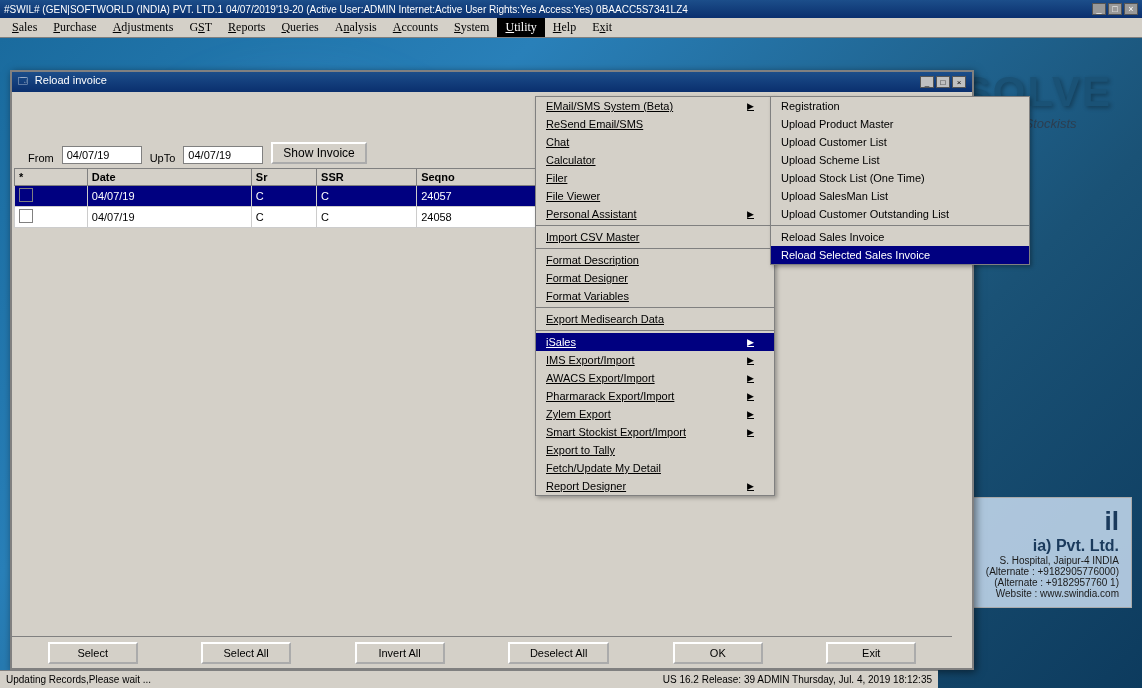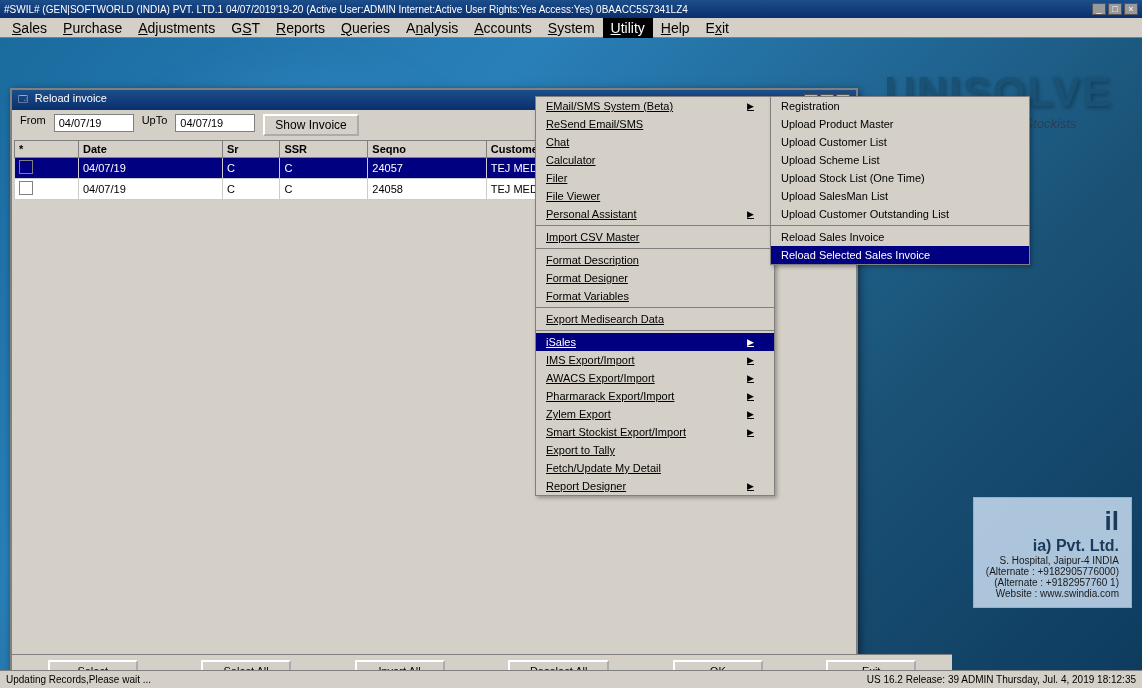--- a/index.html
+++ b/index.html
@@ -44,23 +44,24 @@
       background: #d4d0c8;
       border-bottom: 1px solid #808080;
       display: flex;
       align-items: center;
       height: 20px;
       padding: 0 4px;
     }
     .menu-item {
       padding: 2px 8px;
       cursor: pointer;
-      font-size: 14px;
+      font-size: 12px;
       color: #000;
       position: relative;
+      font-family: Liberation Serif, serif;
     }
     .menu-item:hover, .menu-item.active {
       background: #000000;
       color: white;
     }
     .menu-item .underline { text-decoration: underline; }
 
     
     #background-area {
       position: absolute;
@@ -110,23 +111,23 @@
       padding: 8px 12px;
       font-size: 10px;
       color: #1a1a1a;
       border: 1px solid #aaa;
       text-align: right;
     }
 
     
     #reload-window {
       position: absolute;
-      top: 50px;
+      top: 32px;
       left: 10px;
-      width: 848px;
+      width: 964px;
       height: 600px;
       background: #d4d0c8;
       border: 2px solid #808080;
       box-shadow: 2px 2px 8px rgba(0,0,0,0.5);
     }
     #reload-titlebar {
       background: linear-gradient(to bottom, #1c4e8a, #0a2f6e);
       color: white;
       padding: 3px 6px;
       font-size: 11px;
@@ -144,24 +145,25 @@
       width: 14px; height: 12px;
       font-size: 8px;
       cursor: pointer;
       display: flex; align-items: center; justify-content: center;
       color: #000;
     }
 
     
     #filter-row {
       display: flex;
-      align-items: flex-start;
-      padding: 4px 8px;
+      align-items: flex-end;
+      padding: 4px 16px;
       gap: 8px;
       background: #d4d0c8;
+      margin-top: 46px;
     }
     .filter-label { font-size: 11px; }
     .filter-input {
       border: 1px solid #808080;
       background: white;
       padding: 1px 4px;
       font-size: 11px;
       width: 80px;
       height: 18px;
     }
@@ -279,21 +281,21 @@
     .submenu-item:hover, .submenu-item.highlighted {
       background: #000080;
       color: white;
     }
 
     
     #status-bar {
       position: absolute;
       bottom: 0;
       left: 0;
-      width: 1142px;
+      width: 938px;
       height: 18px;
       background: #d4d0c8;
       border-top: 1px solid #808080;
       display: flex;
       align-items: center;
       justify-content: space-between;
       padding: 0 6px;
       font-size: 10px;
     }
 

